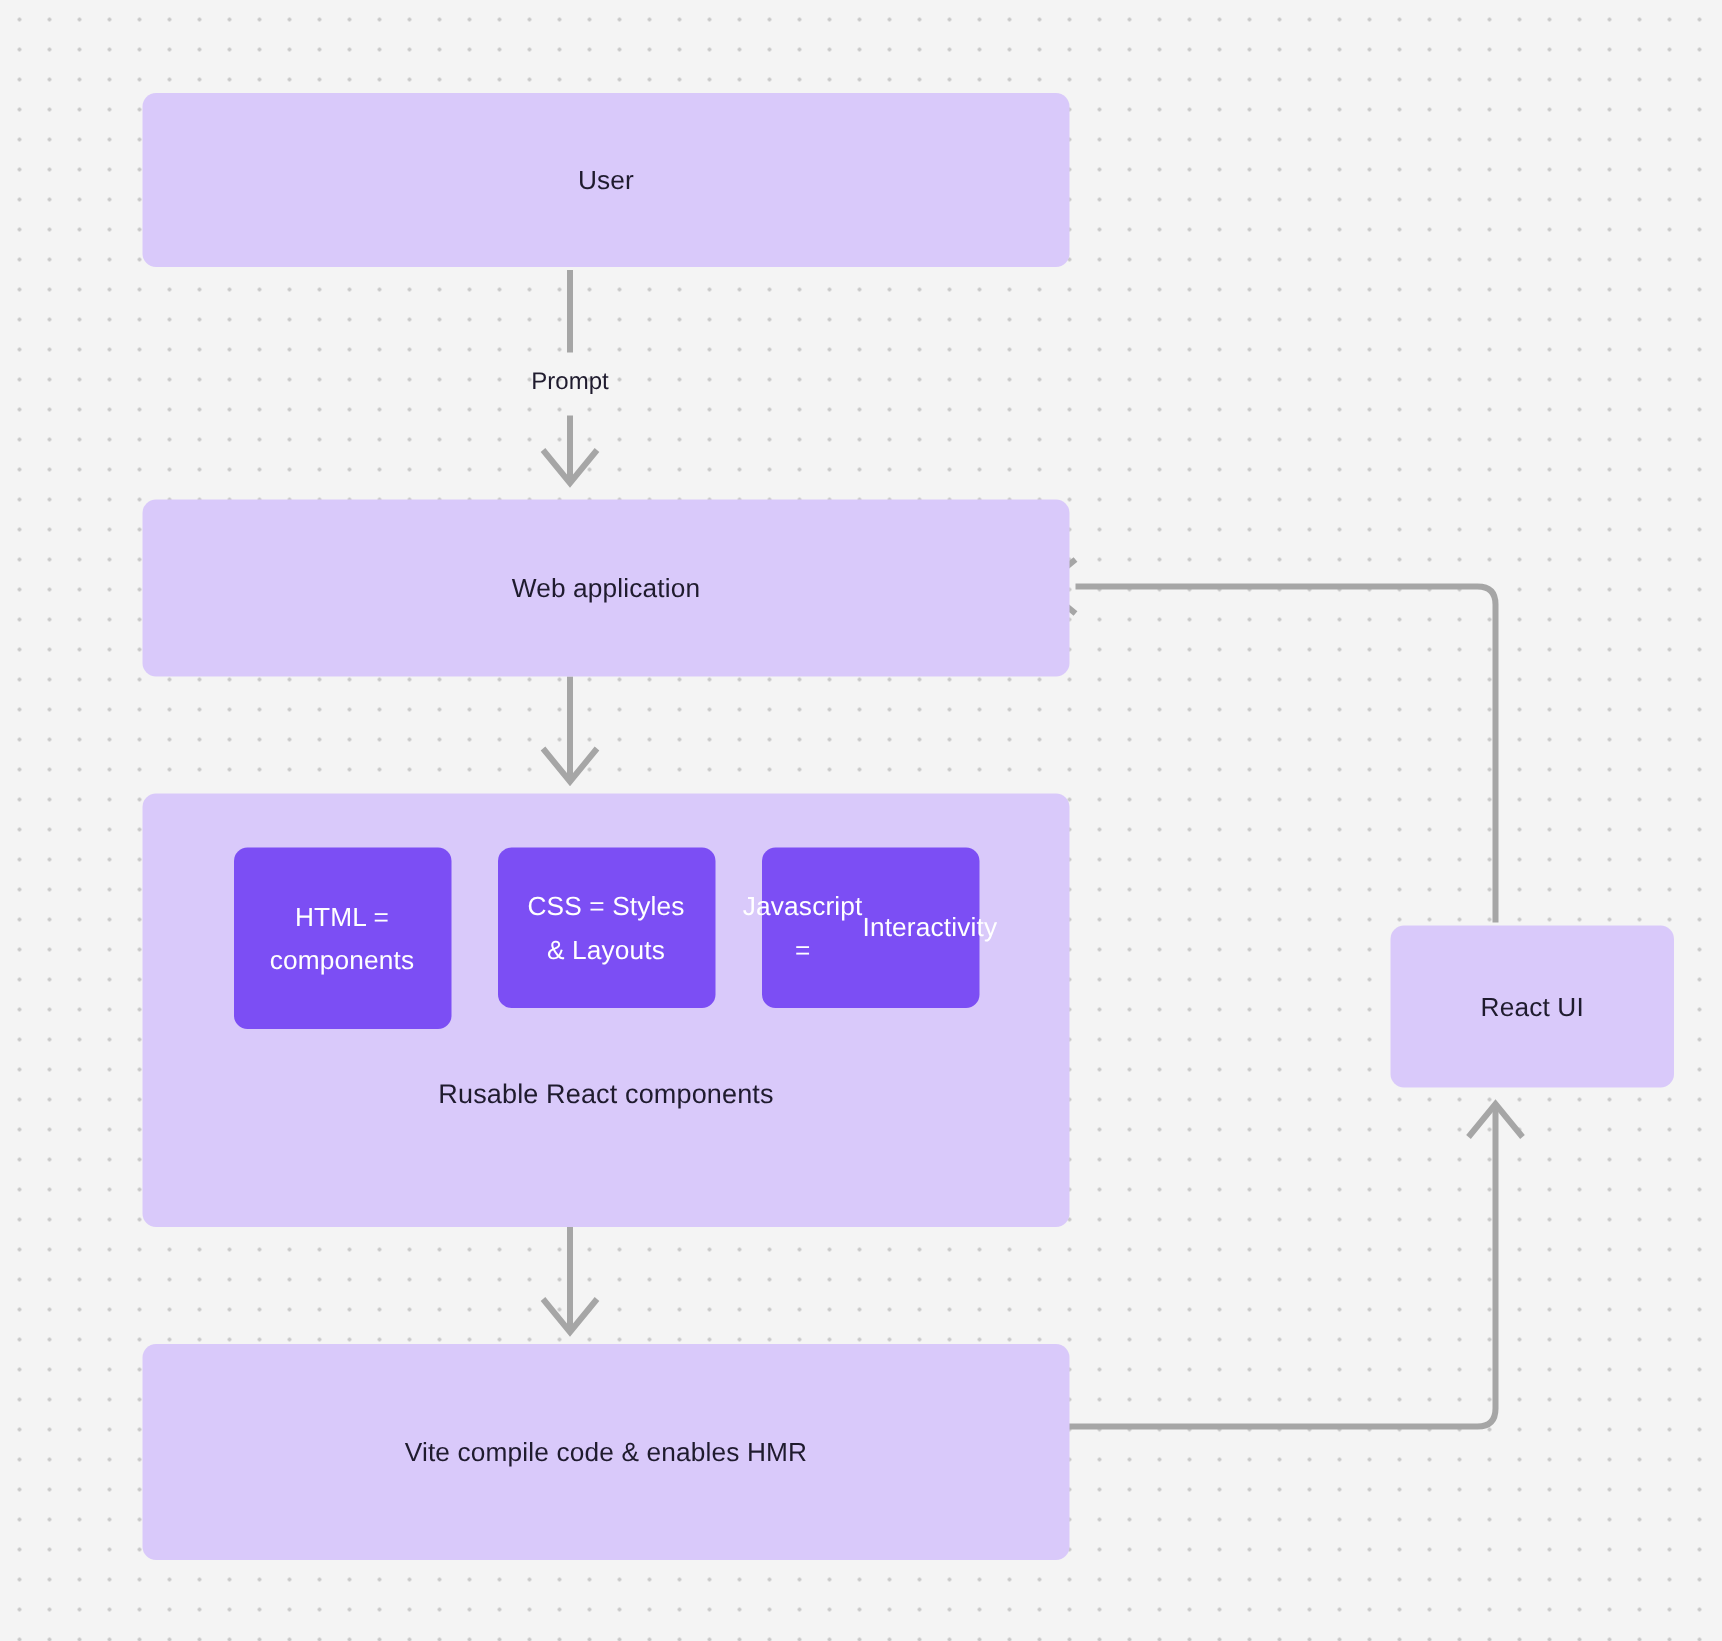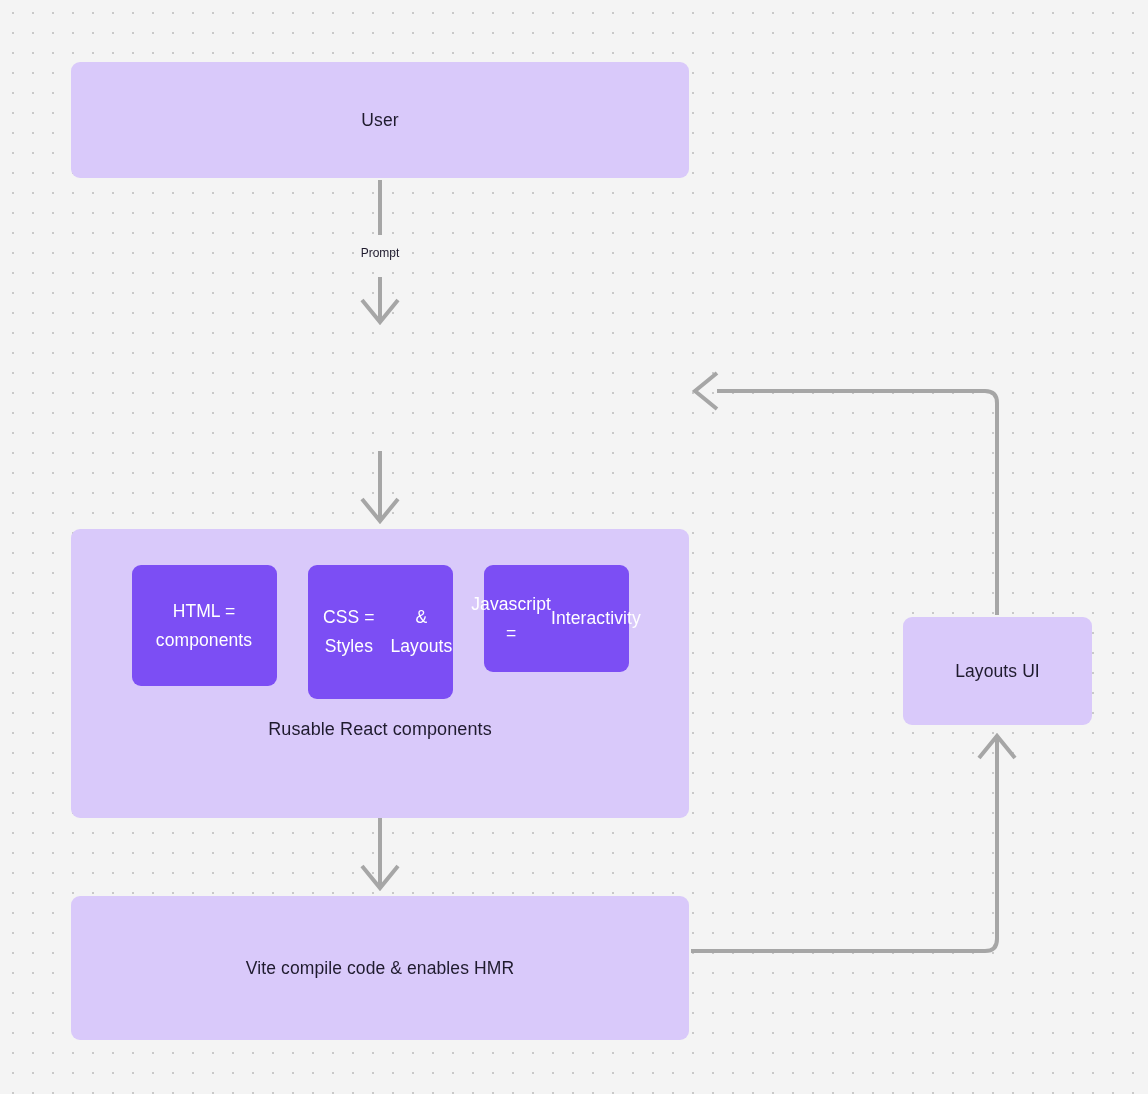--- a/index.html
+++ b/index.html
@@ -22,20 +22,21 @@
     background-position: 3px 3px;
   }
   .node {
     position: absolute;
     box-sizing: border-box;
     display: flex;
     align-items: center;
     justify-content: center;
     text-align: center;
     border-radius: 9px;
+    margin-left: 24px;
   }
   .node-outer {
     background: #d9c9fa;
     color: #1f1b2e;
     font-size: 17.5px;
     letter-spacing: 0.1px;
   }
   .node-inner {
     background: #7c4ef4;
     color: #ffffff;
@@ -47,21 +48,21 @@
     position: absolute;
     color: #1f1b2e;
     font-size: 18px;
     text-align: center;
     width: 100%;
     left: 0;
   }
   .edge-label {
     position: absolute;
     color: #1f1b2e;
-    font-size: 12px;
+    font-size: 16px;
     background: transparent;
     text-align: center;
     white-space: nowrap;
   }
   svg.edges {
     position: absolute;
     left: 0;
     top: 0;
     width: 1148px;
     height: 1094px;
@@ -108,42 +109,45 @@
   </svg>
 
   <div class="node node-outer" style="left:71px; top:62px; width:618px; height:116px;">
     <span>User</span>
   </div>
 
   <div class="edge-label" style="left:330px; top:246px; width:100px;">
     <span>Prompt</span>
   </div>
 
+  <div class="node node-outer" style="left:71px; top:333px; width:618px; height:118px;">
+    <span>Web application</span>
+  </div>
 
   <div class="node node-outer" style="left:71px; top:529px; width:618px; height:289px; display:block;">
     <div style="position:absolute; left:0; top:36px; width:100%; height:107px; display:flex; justify-content:center; gap:31px;">
       <div class="node-inner" style="position:relative; width:145px; height:121px; display:flex; flex-direction:column; align-items:center; justify-content:center;">
         <span>HTML =</span>
         <span>components</span>
       </div>
-      <div class="node-inner" style="position:relative; width:145px; height:134px; display:flex; flex-direction:row; align-items:center; justify-content:center;">
+      <div class="node-inner" style="position:relative; width:145px; height:107px; display:flex; flex-direction:column; align-items:center; justify-content:center;">
         <span>CSS = Styles</span>
         <span>&amp; Layouts</span>
       </div>
       <div class="node-inner" style="position:relative; width:145px; height:107px; display:flex; flex-direction:row; align-items:center; justify-content:center;">
         <span>Javascript =</span>
         <span>Interactivity</span>
       </div>
     </div>
     <div class="group-label" style="top:190px;">
       <span>Rusable React components</span>
     </div>
   </div>
 
   <div class="node node-outer" style="left:71px; top:896px; width:618px; height:144px;">
     <span>Vite compile code &amp; enables HMR</span>
   </div>
 
   <div class="node node-outer" style="left:903px; top:617px; width:189px; height:108px;">
-    <span>Layouts UI</span>
+    <span>React UI</span>
   </div>
 
 </div>
 
 </body></html>

